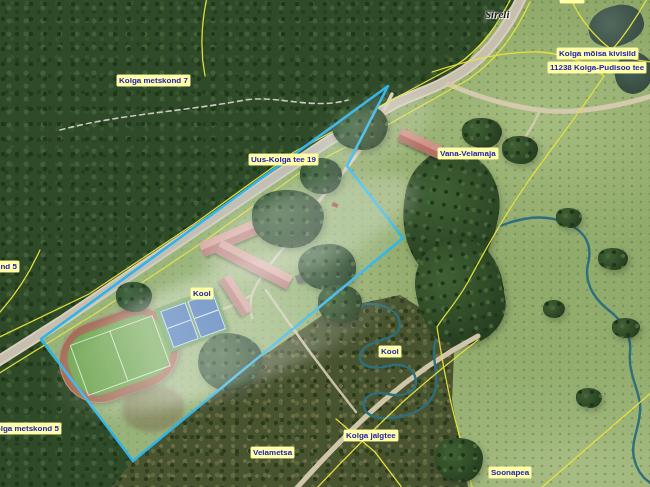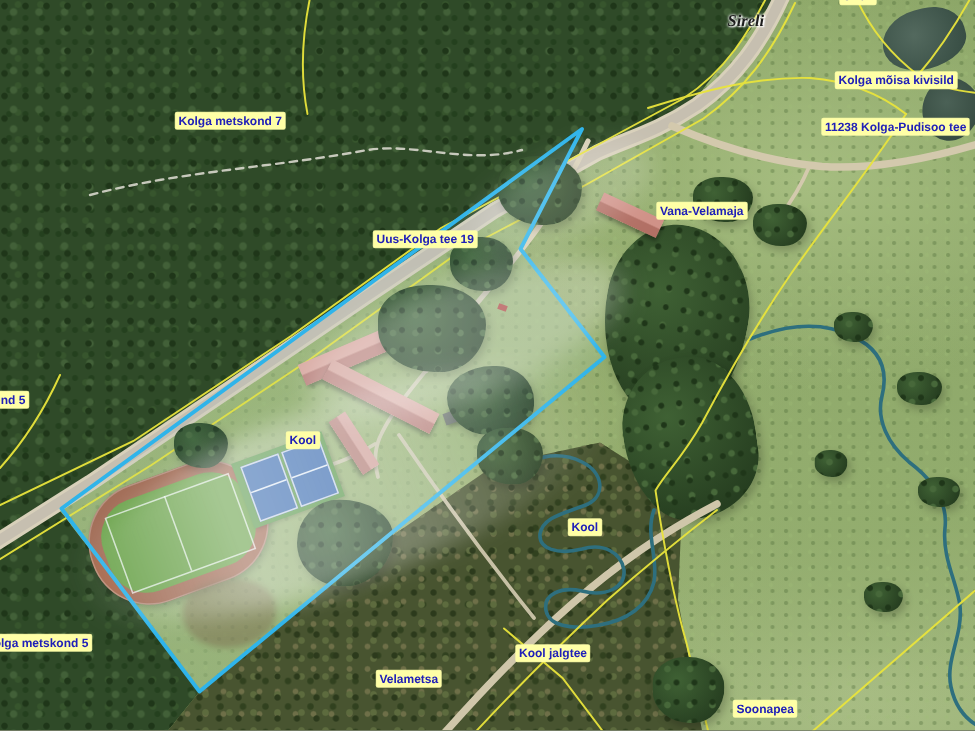--- a/index.html
+++ b/index.html
@@ -155,25 +155,25 @@
   <div class="haze" style="left:200px;top:185px;width:220px;height:80px;transform:rotate(-20deg);
        background:rgba(255,255,255,.28);border-radius:50%;filter:blur(9px);"></div>
   <div class="haze" style="left:310px;top:105px;width:130px;height:55px;transform:rotate(-25deg);
        background:rgba(255,255,255,.18);border-radius:50%;filter:blur(8px);"></div>
 
   <div style="left:0;top:0;width:650px;height:487px;">
       <div class="lbl cad" style="left: 117px; top: 75px;">Kolga metskond 7</div>
       <div class="lbl place" style="left: 483px; top: 7px;">Sireli</div>
       <div class="lbl cad" style="left: 560px; top: -8px;">Sireli</div>
       <div class="lbl cad" style="left: 539px; top: 48px; margin-left: 18px;">Kolga mõisa kivisild</div>
-      <div class="lbl cad" style="left: 548px; top: 79px;">11238 Kolga-Pudisoo tee</div>
+      <div class="lbl cad" style="left: 548px; top: 62px;">11238 Kolga-Pudisoo tee</div>
       <div class="lbl cad" style="left: 249px; top: 154px;">Uus-Kolga tee 19</div>
-      <div class="lbl cad" style="left: 438px; top: 135px;">Vana-Velamaja</div>
+      <div class="lbl cad" style="left: 438px; top: 148px;">Vana-Velamaja</div>
       <div class="lbl cad" style="left: 191px; top: 288px;">Kool</div>
       <div class="lbl cad" style="left: 379px; top: 346px;">Kool</div>
       <div class="lbl cad" style="left: -12px; top: 423px;">Kolga metskond 5</div>
       <div class="lbl cad" style="left: -54px; top: 261px;">Kolga metskond 5</div>
       <div class="lbl cad" style="left: 251px; top: 447px; text-align: center;">Velametsa</div>
-      <div class="lbl cad" style="left: 344px; top: 430px;">Kool jalgtee</div>
+      <div class="lbl cad" style="left: 344px; top: 430px;">Kolga jalgtee</div>
       <div class="lbl cad" style="left: 489px; top: 467px;">Soonapea</div>
     </div>
 
 </div>
 
 </body></html>

